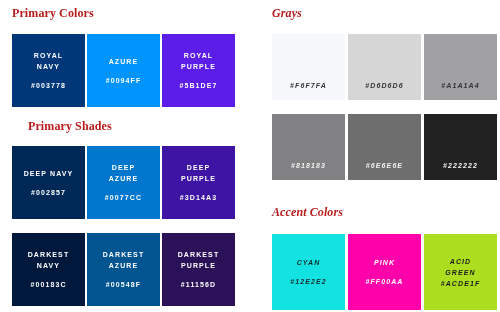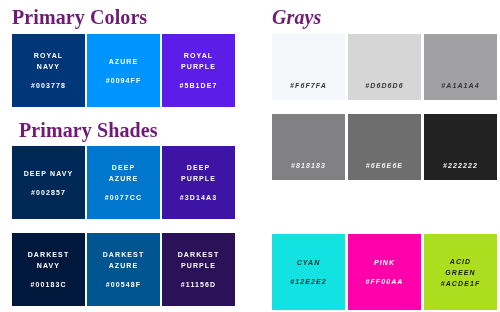--- a/index.html
+++ b/index.html
@@ -26,28 +26,28 @@
   }
   .col-right {
     width: 250px;
     padding: 0;
     box-sizing: border-box;
     font-style: italic;
   }
   .section-title {
     font-family: "Liberation Serif", serif;
     font-weight: bold;
-    font-size: 20px;
-    color: #701a75;
+    font-size: 12px;
+    color: #b91c1c;
     letter-spacing: 0.1px;
     margin: 0;
     padding: 0;
   }
   .lt-1 { position: absolute; left: 12px; top: 6px; }
-  .lt-2 { position: absolute; left: 19px; top: 119px; }
+  .lt-2 { position: absolute; left: 28px; top: 119px; }
   .rt-1 { position: absolute; left: 272px; top: 6px; }
   .rt-2 { position: absolute; left: 272px; top: 205px; }
 
   .swatch-row {
     position: absolute;
     display: flex;
   }
   .row-primary   { left: 12px;  top: 34px;  }
   .row-deep      { left: 12px;  top: 146px; }
   .row-darkest   { left: 12px;  top: 233px; }
@@ -196,20 +196,21 @@
         <span class="sw-hex">#818183</span>
       </div>
       <div class="swatch sw-gray" style="background-color: rgb(110, 110, 110); color: rgb(242, 242, 242);">
         <span class="sw-hex">#6E6E6E</span>
       </div>
       <div class="swatch sw-gray last" style="background-color: rgb(34, 34, 34); color: rgb(242, 242, 242);">
         <span class="sw-hex">#222222</span>
       </div>
     </div>
 
+    <h2 class="section-title rt-2">Accent Colors</h2>
 
     <div class="swatch-row row-accent">
       <div class="swatch sw-accent gap-std" style="background-color: rgb(18, 226, 226); color: rgb(13, 43, 43);">
         <span class="sw-name">CYAN</span>
         <span class="sw-hex">#12E2E2</span>
       </div>
       <div class="swatch sw-accent gap-std" style="background-color: rgb(255, 0, 170); color: rgb(255, 255, 255);">
         <span class="sw-name">PINK</span>
         <span class="sw-hex">#FF00AA</span>
       </div>

